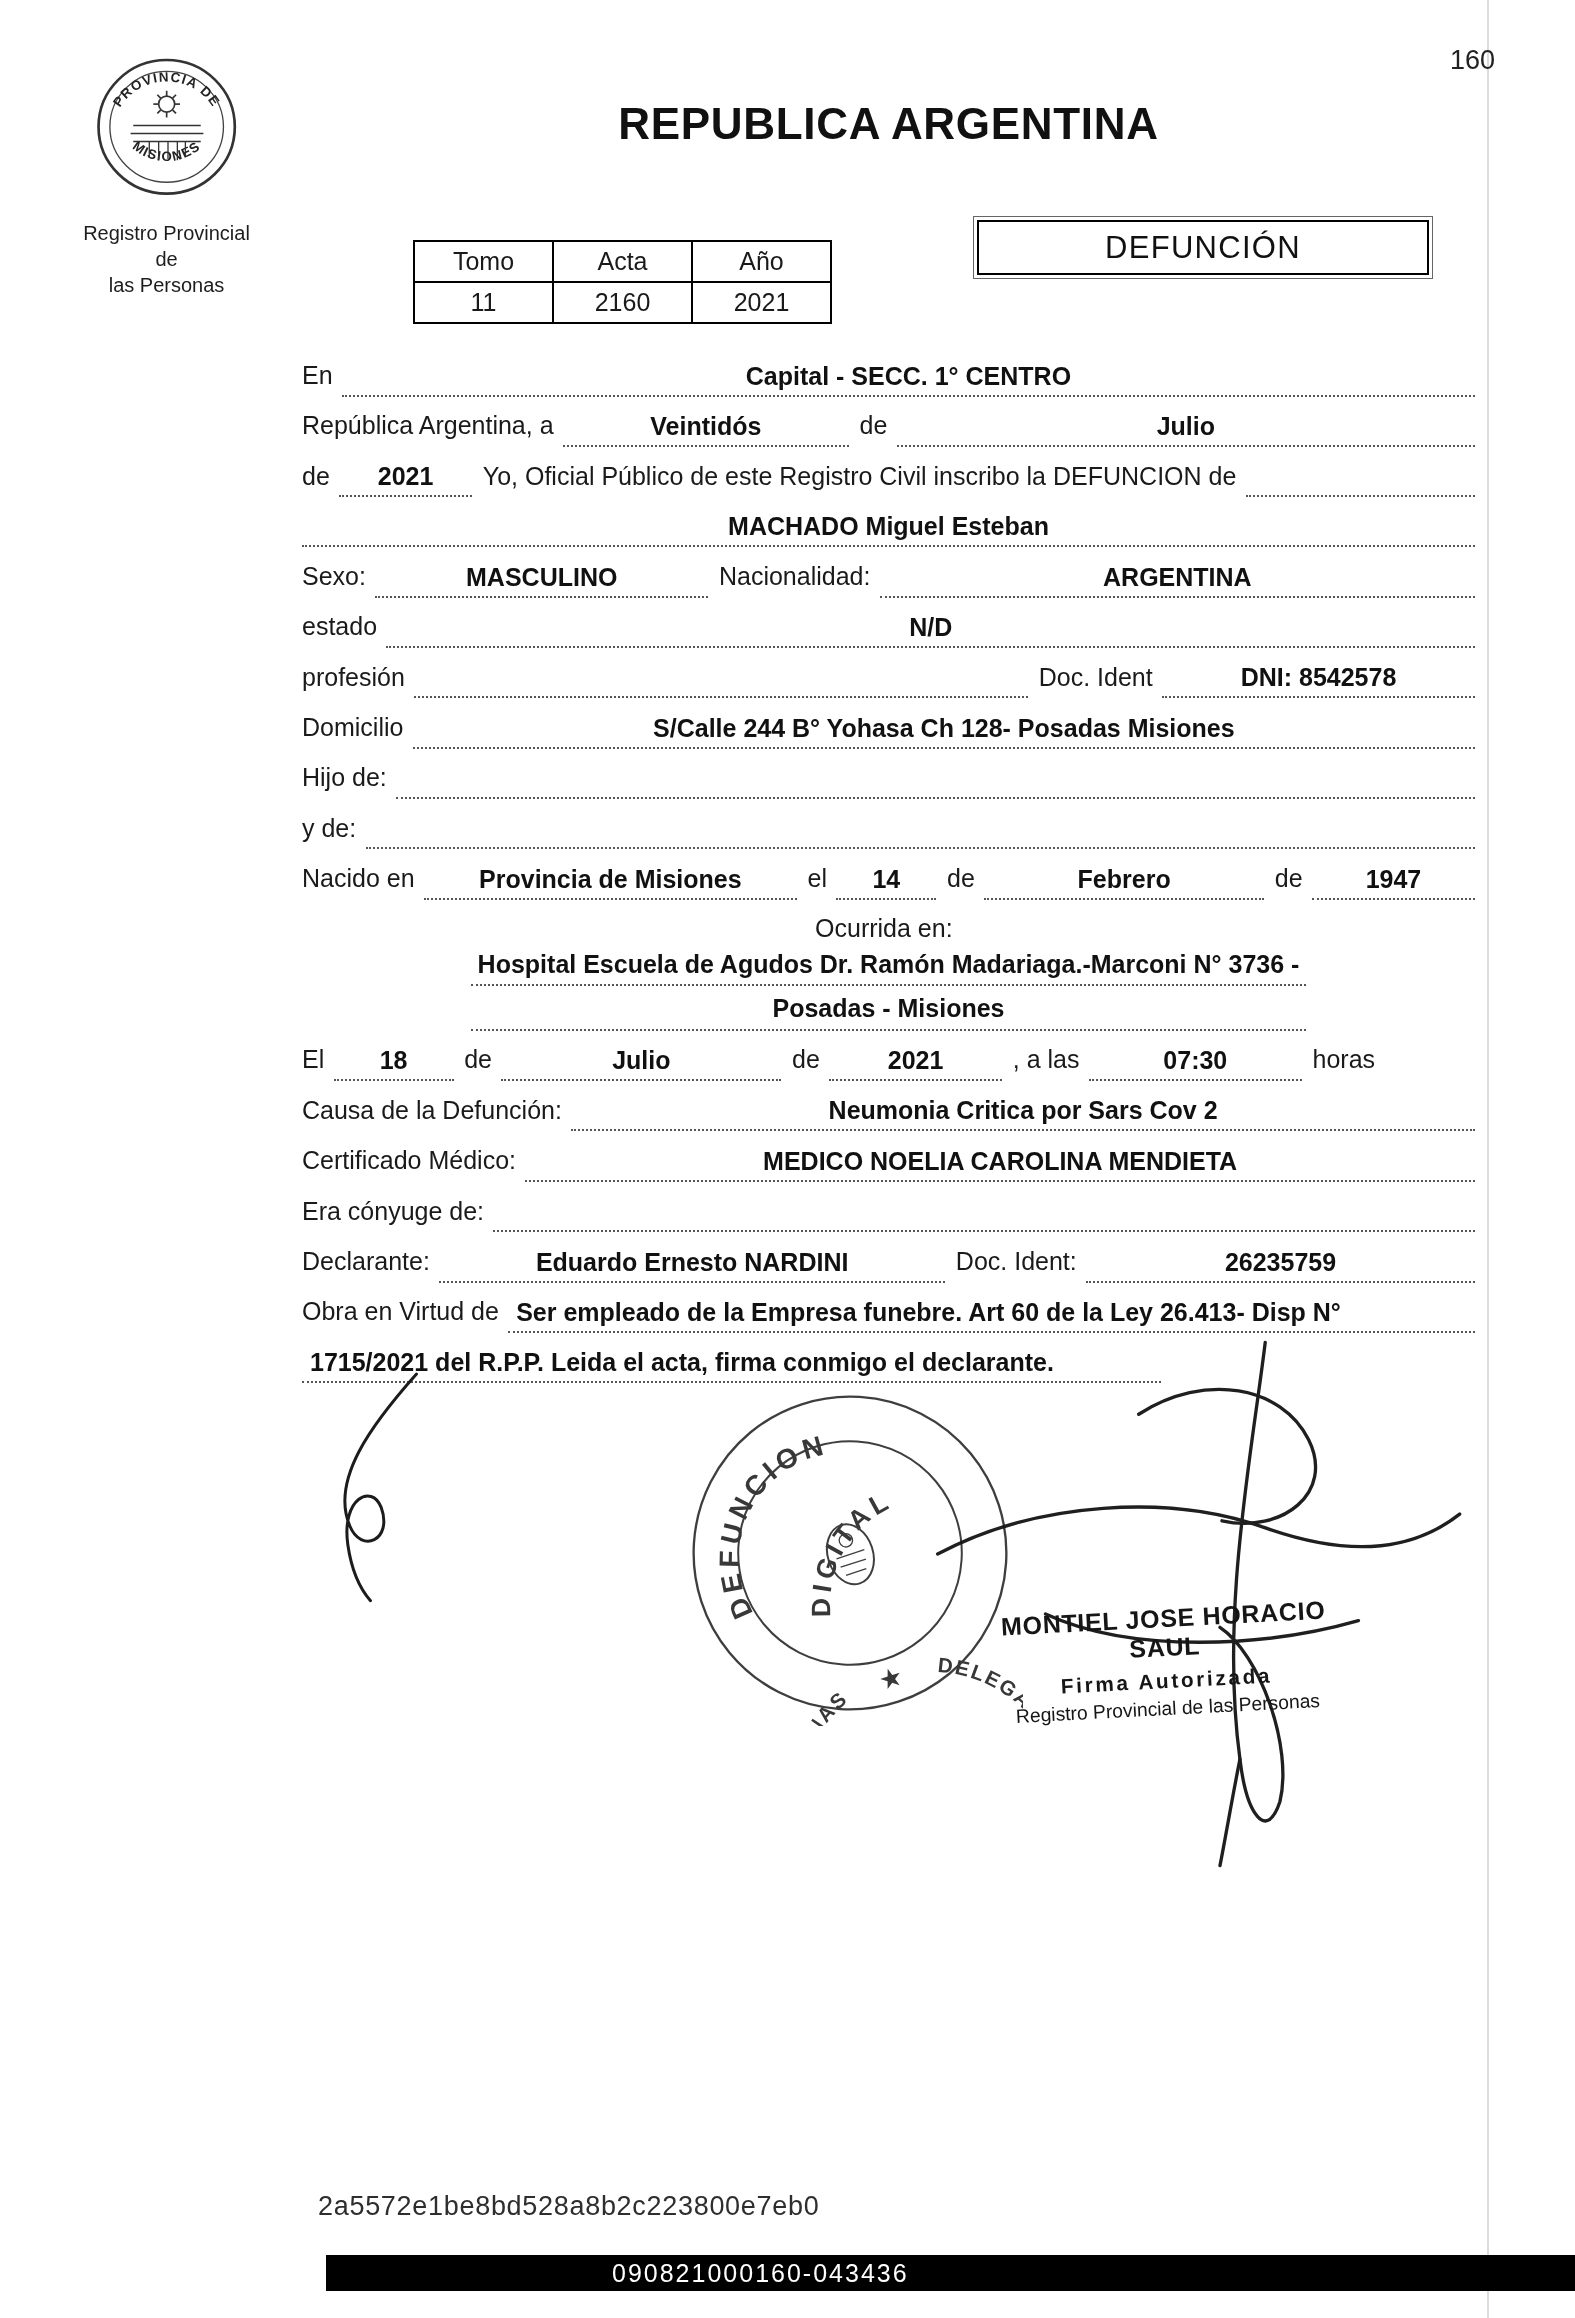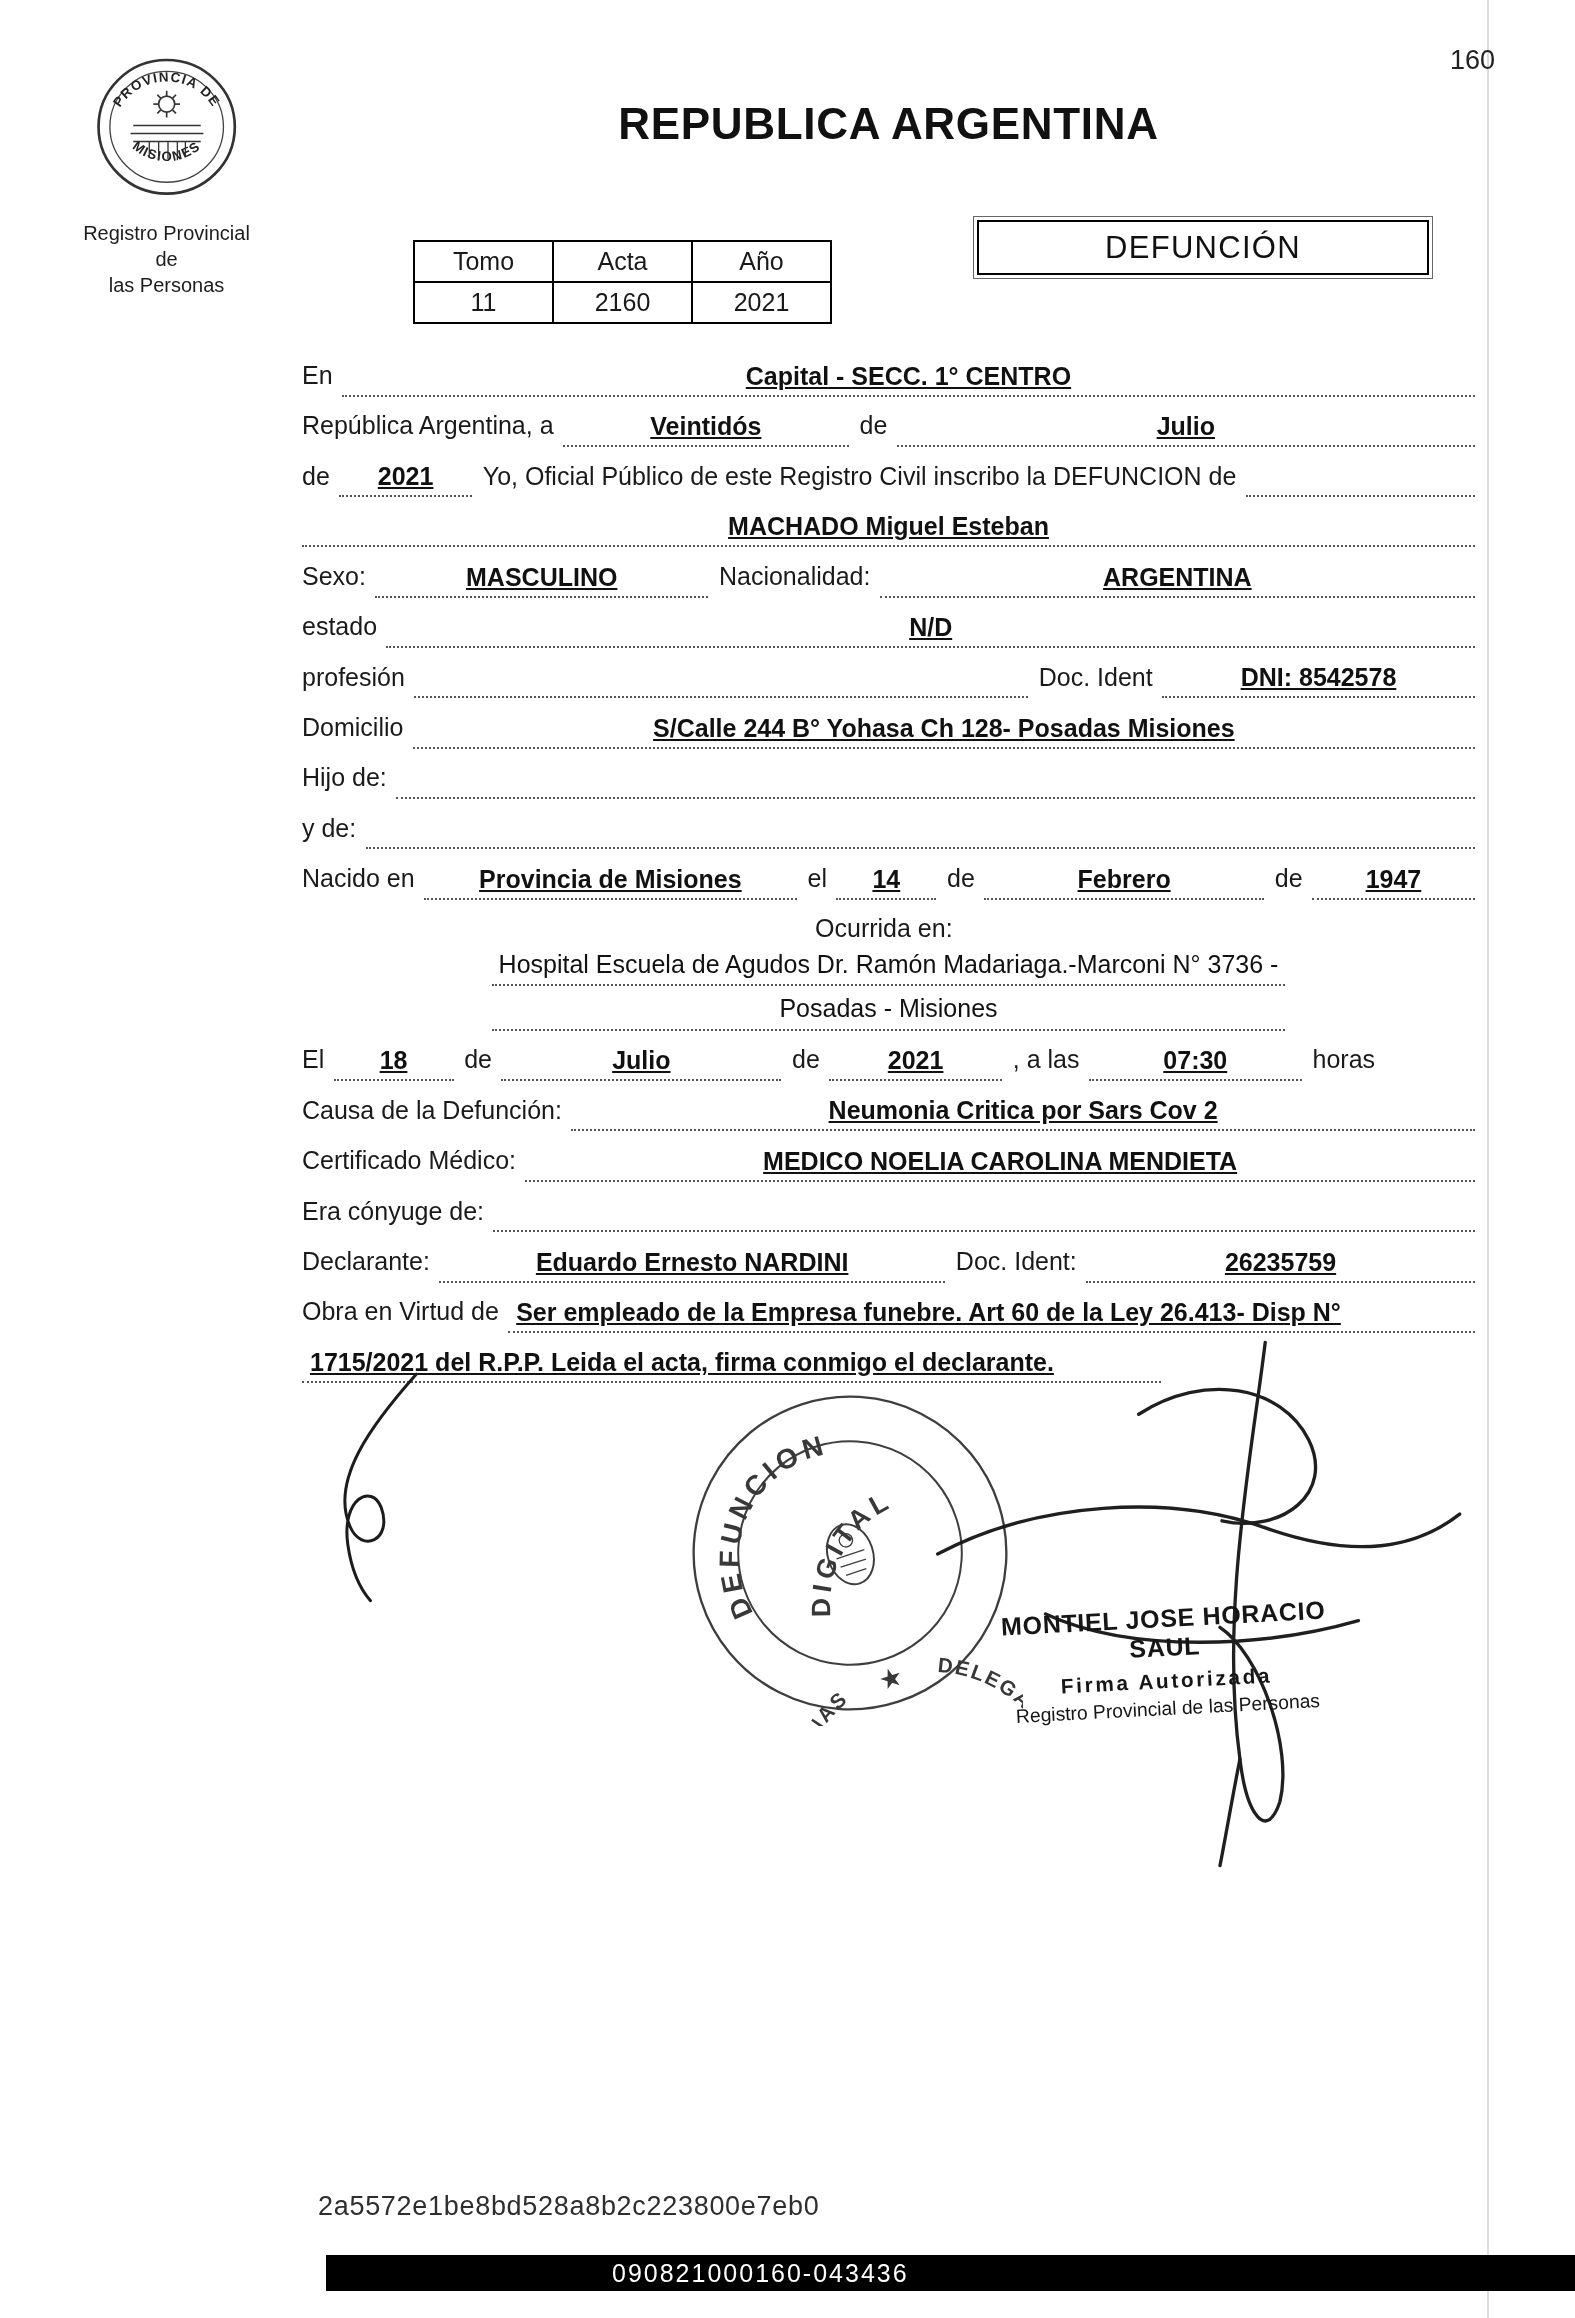--- a/index.html
+++ b/index.html
@@ -19,30 +19,30 @@
   .act-box{position:absolute;left:977px;top:220px;width:448px;height:51px;border:2px solid #000;
            outline:1.3px solid #666;outline-offset:3.3px;display:flex;align-items:center;
            justify-content:center;font-size:31px;letter-spacing:1.3px;color:#111;}
 
   
   .form{position:absolute;left:302px;top:336px;width:1173px;font-size:25px;margin-top:25px;}
   .row{display:flex;align-items:flex-end;margin-bottom:14.7px;}
   .lbl{white-space:nowrap;padding:0 9.3px 6.7px 0;}
   .mid{padding-left:10.7px;}
   .f{border-bottom:2.7px dotted #555;font-weight:bold;text-align:center;
-     padding:0 8px 4px;min-height:31px;box-sizing:border-box;color:#111;text-decoration:underline;}
+     padding:0 8px 4px;min-height:31px;box-sizing:border-box;color:#111;}
   .fl{text-align:left;}
   .grow{flex:1 1 auto;}
   .w150{width:100px;flex:none;} .w180{width:120px;flex:none;} .w200{width:133px;flex:none;}
   .w260{width:173px;flex:none;} .w320{width:213px;flex:none;} .w420{width:280px;flex:none;}
   .w430{width:286px;flex:none;} .w470{width:313px;flex:none;} .w500{width:333px;flex:none;}
   .w560{width:373px;flex:none;} .w760{width:506px;flex:none;}
   .row-oc{display:flex;align-items:center;margin-bottom:14.7px;flex-direction:column;}
   .oc-val{flex:1 1 auto;}
-  .oc-line{border-bottom:2.7px dotted #555;font-weight:normal;text-align:center;
+  .oc-line{border-bottom:2.7px dotted #555;font-weight:bold;text-align:center;
            padding:0 6.7px 5.3px;color:#111;}
   .oc-line.first{margin-bottom:8px;}
   .obra2-field{width:859px;}
 
   
   .pen-scratch{position:absolute;left:293px;top:1366px;}
   .stamp{position:absolute;left:677px;top:1380px;opacity:.9;}
   .signature{position:absolute;left:919px;top:1333px;}
   .auth{position:absolute;left:979px;top:1604px;width:373px;text-align:center;
         transform:rotate(-3deg);color:#161616;}

